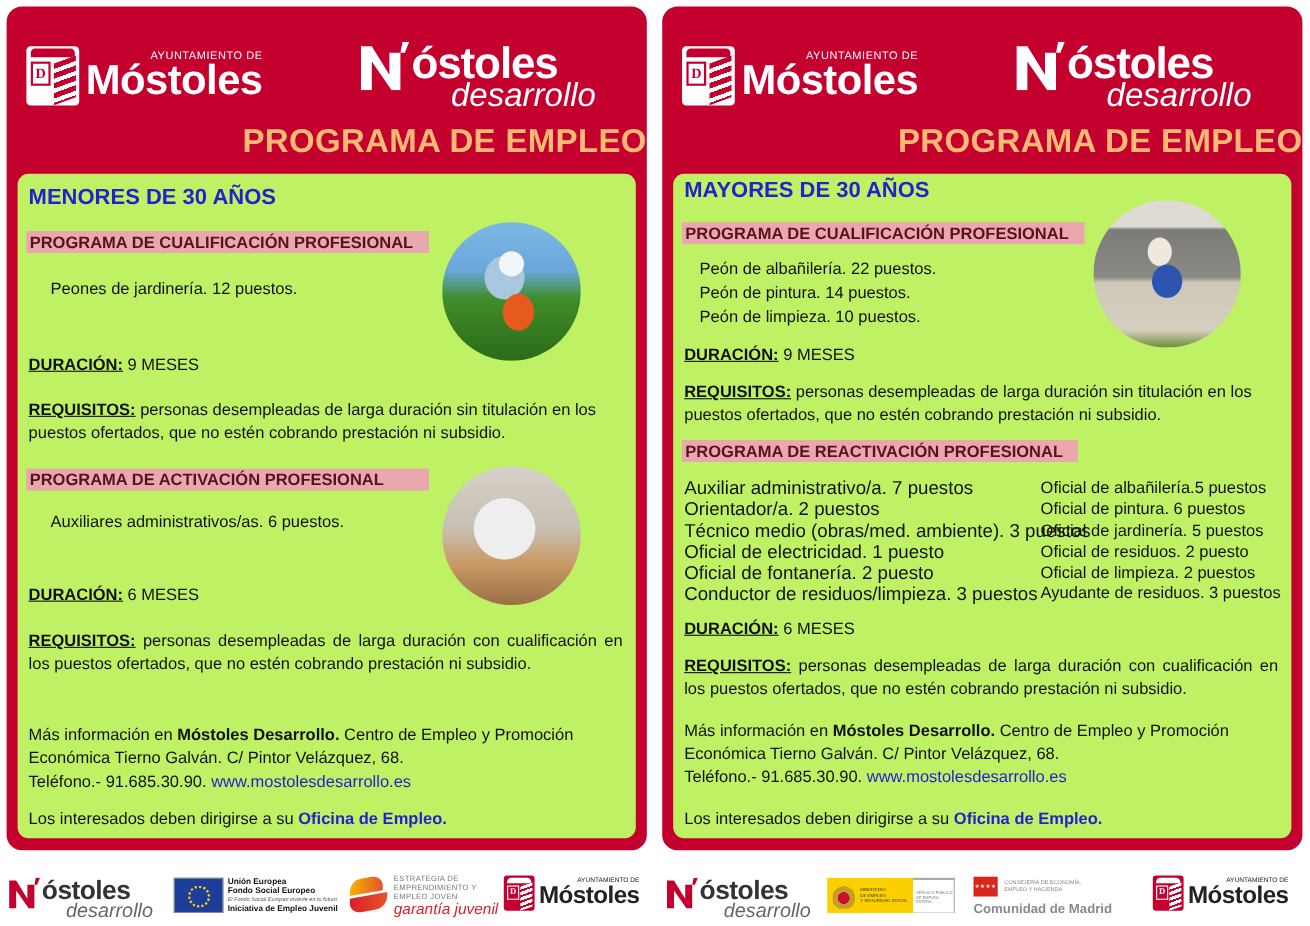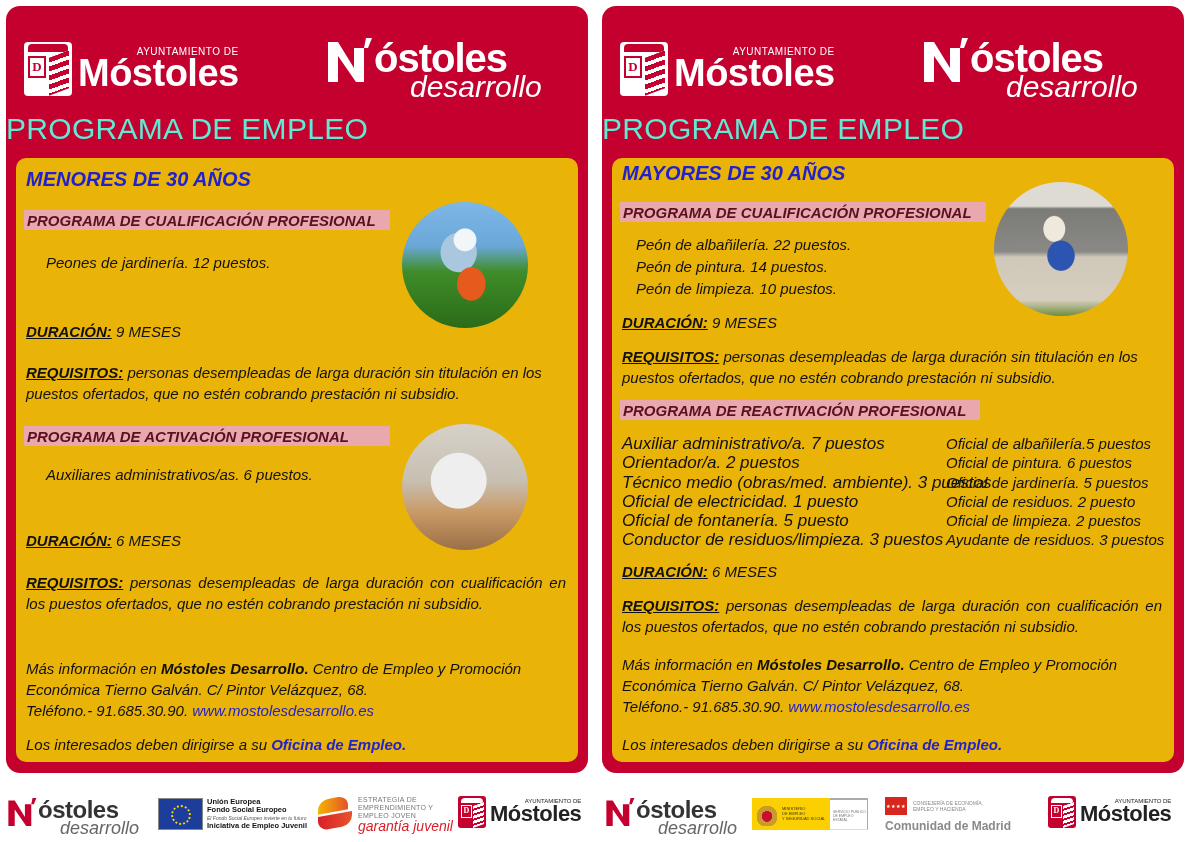--- a/index.html
+++ b/index.html
@@ -13,22 +13,22 @@
   .crest .crown { position: absolute; top: 2px; left: 4px; width: 40px; height: 8px; background: #c4002f; border-radius: 4px 4px 0 0; }
   .crest .d { position: absolute; top: 14px; left: 4px; width: 18px; height: 22px; border: 2px solid #c4002f; font: bold 13px "Liberation Serif", serif; color: #c4002f; text-align: center; line-height: 18px; }
   .crest .stripes { position: absolute; top: 12px; left: 25px; width: 20px; height: 38px; background: repeating-linear-gradient(180deg, #c4002f 0 5px, #fff 5px 9px); transform: skewY(-20deg); }
   .ayto-text { display: flex; flex-direction: column; color: #fff; }
   .ayto-text .small { font-size: 10px; letter-spacing: 0.5px; text-align: right; margin-bottom: -4px; }
   .ayto-text .big { font-size: 38px; font-weight: bold; letter-spacing: -0.5px; line-height: 40px; }
   .desa-logo { position: absolute; left: 322px; top: -2px; height: 70px; color: #fff; }
   .desa-logo .m { position: absolute; left: 0; top: 4px; width: 46px; height: 44px; }
   .desa-logo .big { position: absolute; left: 46px; top: 2px; font-size: 40px; font-weight: bold; letter-spacing: -1px; line-height: 44px; }
   .desa-logo .sub { position: absolute; left: 82px; top: 38px; font-size: 30px; font-style: italic; line-height: 30px; font-weight: normal; }
-  .prog-title { position: absolute; top: 106px; left: 0; right: 0; text-align: left; color: #5eead4; font-size: 30px; letter-spacing: 0.3px; }
-  .card { position: absolute; top: 152px; left: 10px; width: 562px; height: 604px; background: #eab308; border-radius: 10px; font-style: italic; }
+  .prog-title { position: absolute; top: 106px; left: 0; right: 0; text-align: right; color: #fdba74; font-size: 30px; letter-spacing: 0.3px; font-weight: bold; }
+  .card { position: absolute; top: 152px; left: 10px; width: 562px; height: 604px; background: #bef264; border-radius: 10px; }
   .card .h-age { position: absolute; left: 10px; font-size: 20px; font-weight: bold; color: #2222cc; }
   .card .prog-bar { position: absolute; left: 8px; height: 20px; background: #e9a8ad; color: #5a1020; font-weight: bold; font-size: 15px; padding: 0 6px 0 3px; line-height: 21px; white-space: nowrap; }
   .card .item { position: absolute; font-size: 15px; white-space: nowrap; }
   .card .para { position: absolute; left: 10px; font-size: 15px; line-height: 21px; }
   .card .para.justify { text-align: justify; text-align-last: left; }
   .lbl { font-weight: bold; text-decoration: underline; }
   .blue { color: #2222cc; }
   .bold { font-weight: bold; }
   .photo { position: absolute; border-radius: 50%; overflow: hidden; }
   .photo-garden { background: radial-gradient(circle at 50% 30%, #f2f6f8 0 10%, transparent 11%), radial-gradient(ellipse at 55% 65%, #e65a1e 0 14%, transparent 15%), radial-gradient(ellipse at 45% 40%, #a9c8e0 0 18%, transparent 19%), linear-gradient(180deg, #7db7e6 0%, #6aa7d8 35%, #3f8d2a 55%, #2b6b18 100%); }
@@ -153,21 +153,21 @@
 
     <div class="para" style="top:154px"><span class="lbl">DURACIÓN:</span><span> 9 MESES</span></div>
     <div class="para" style="top:188px; width:540px"><span class="lbl">REQUISITOS:</span><span> personas desempleadas de larga duración sin titulación en los puestos ofertados, que no estén cobrando prestación ni subsidio.</span></div>
 
     <div class="prog-bar" style="top:242px; width:360px">PROGRAMA DE REACTIVACIÓN PROFESIONAL</div>
     <div style="position:absolute; left:10px; top:276px; font-size:17px; line-height:19.3px;">
       <div>Auxiliar administrativo/a. 7 puestos</div>
       <div>Orientador/a. 2 puestos</div>
       <div>Técnico medio (obras/med. ambiente). 3 puestos</div>
       <div>Oficial de electricidad. 1 puesto</div>
-      <div>Oficial de fontanería. 5 puesto</div>
+      <div>Oficial de fontanería. 2 puesto</div>
       <div>Conductor de residuos/limpieza. 3 puestos</div>
     </div>
     <div style="position:absolute; left:334px; top:276px; font-size:15px; line-height:19.3px;">
       <div>Oficial de albañilería.5 puestos</div>
       <div>Oficial de pintura. 6 puestos</div>
       <div>Oficial de jardinería. 5 puestos</div>
       <div>Oficial de residuos. 2 puesto</div>
       <div>Oficial de limpieza. 2 puestos</div>
       <div>Ayudante de residuos. 3 puestos</div>
     </div>

